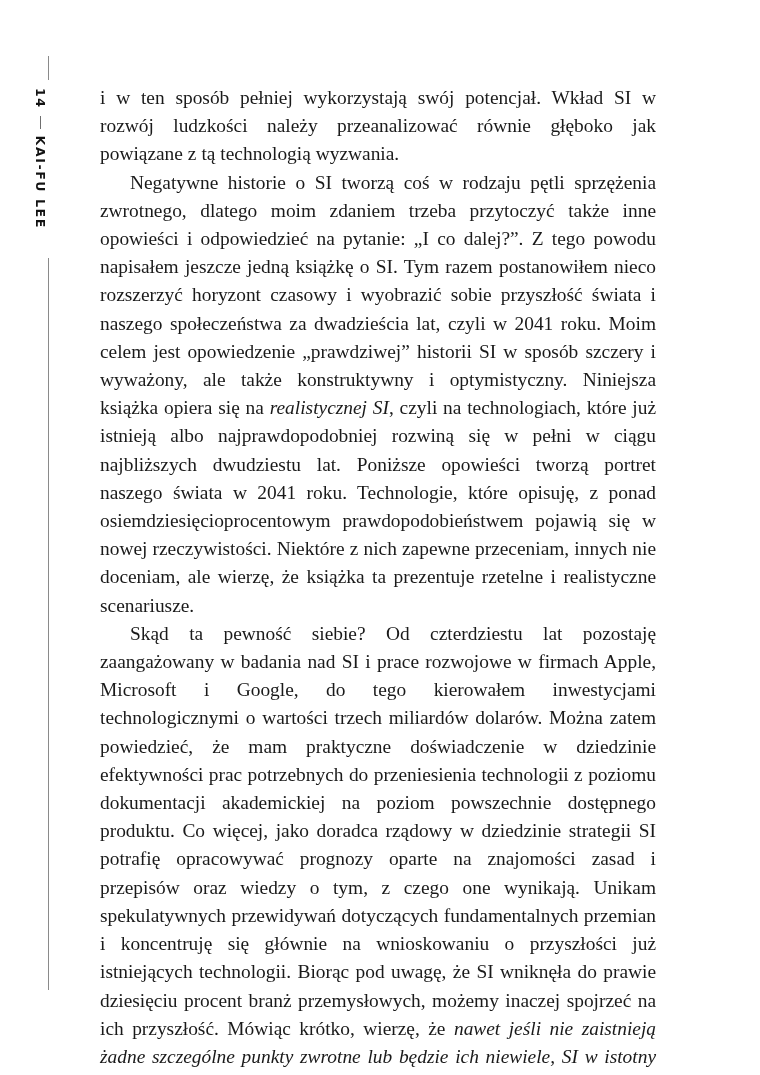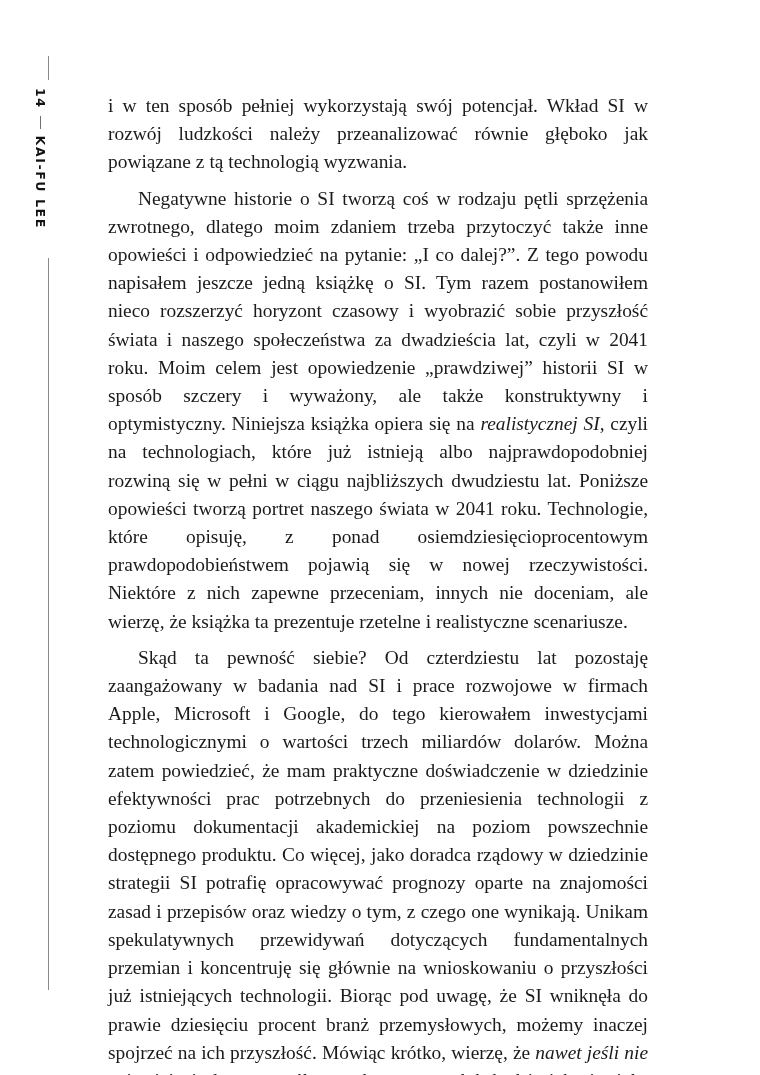--- a/index.html
+++ b/index.html
@@ -79,21 +79,21 @@
 
   
   .textblock {
     position: absolute;
     left: 100px;
     top: 84px;
     width: 556px;
   }
 
   p.para {
-    margin: 8px;
+    margin: 0;
     text-align: justify;
     text-justify: inter-word;
     font-size: 19.4px;
     line-height: 28.2px;
     text-indent: 0;
     hyphens: manual;
     word-spacing: 0.1px;
   }
   p.para + p.para {
     text-indent: 30px;

